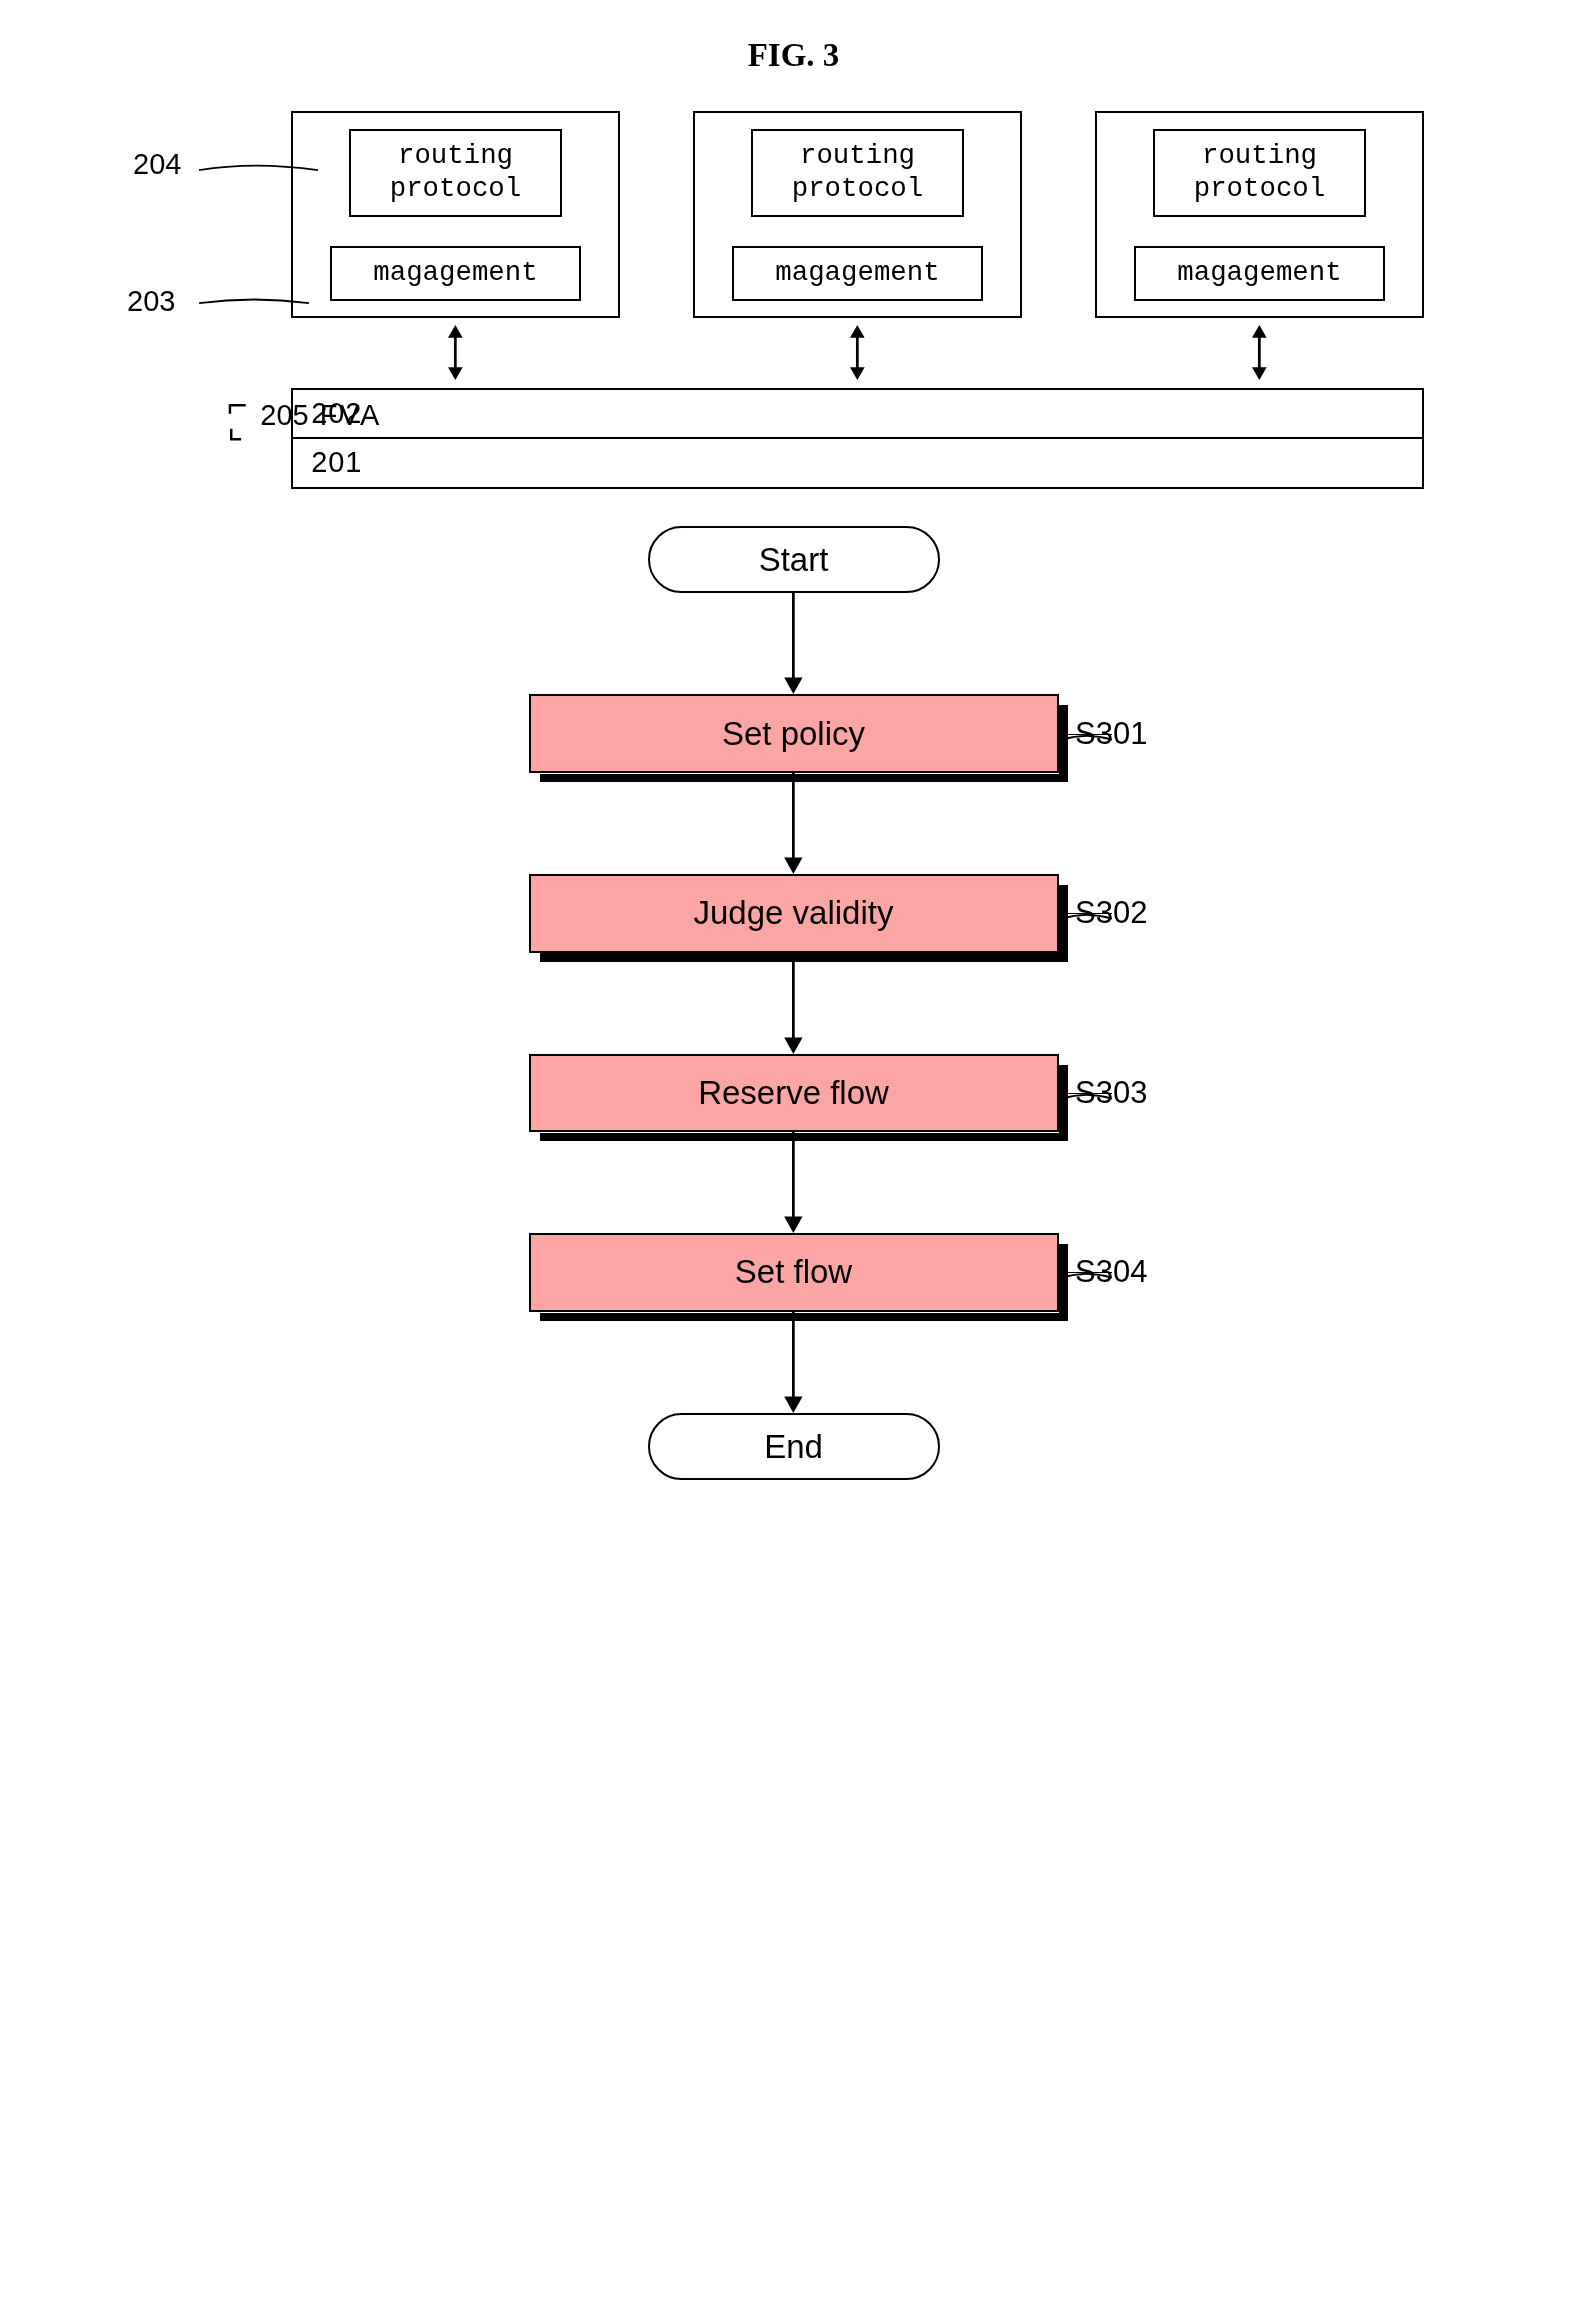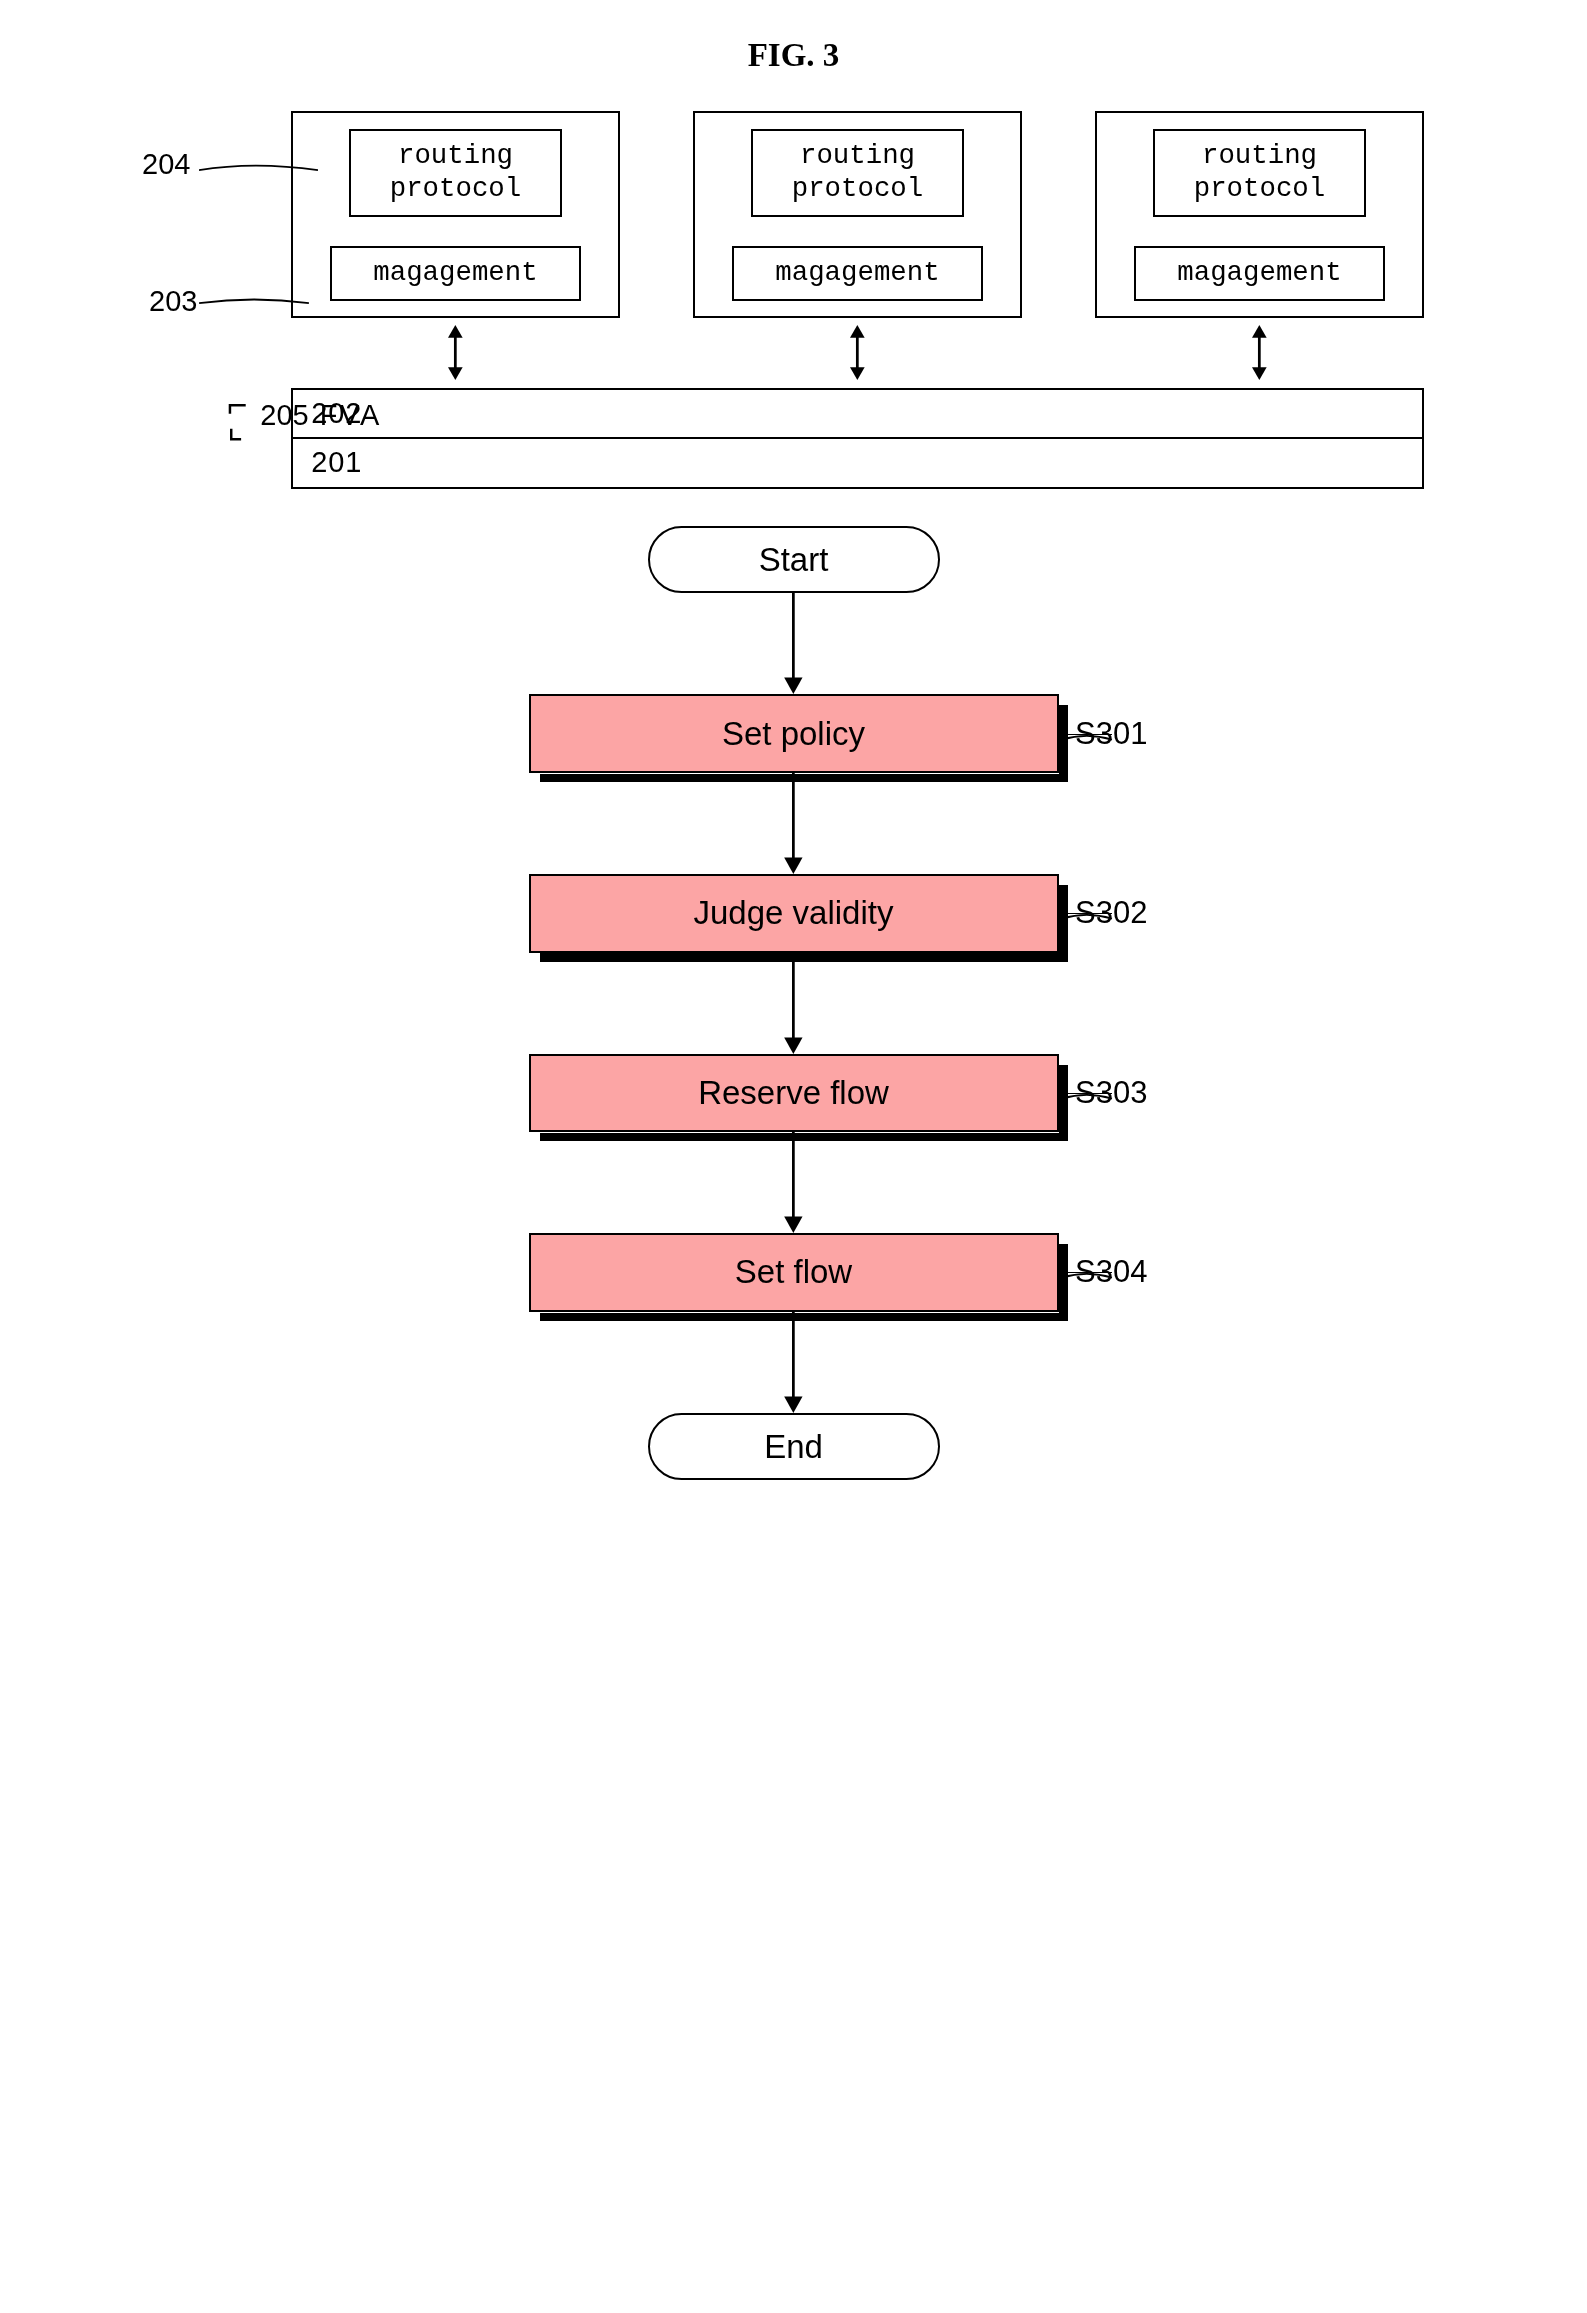--- a/index.html
+++ b/index.html
@@ -185,26 +185,26 @@
       height: 101px;
     }
   </style>
 </head>
 <body>
 
 <div class="figure">
   <div class="fig-title">FIG. 3</div>
   <div class="fig3-container">
 
-    <div class="label-left" style="left:34px; top:37px;text-align:right;">204</div>
+    <div class="label-left" style="left:25px; top:37px;text-align:right;">204</div>
     <svg style="position:absolute; left:91px; top:50px;" width="119" height="18.3" viewBox="0 0 130 20">
         <path d="M0,10 Q60,0 130,10" stroke="black" stroke-width="2" fill="none"></path>
       </svg>
 
-    <div class="label-left" style="left:41px; top:174px;">203</div>
+    <div class="label-left" style="left:19px; top:174px;">203</div>
     <svg style="position:absolute; left:91px; top:183px;" width="110" height="18.3" viewBox="0 0 120 20">
         <path d="M0,10 Q60,2 120,10" stroke="black" stroke-width="2" fill="none"></path>
       </svg>
 
     <div class="fig3-top-row">
       <div class="module-box">
         <div class="inner-box routing" style="white-space:pre-line;">routing
 protocol</div>
         <div class="inner-box">magagement</div>
       </div>

